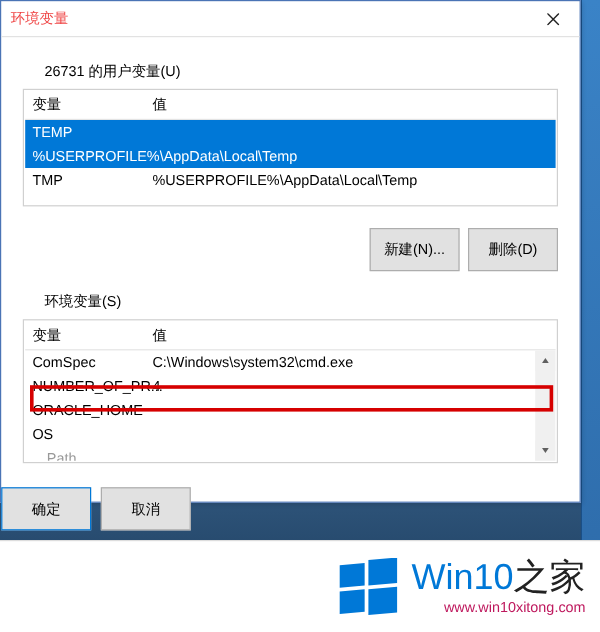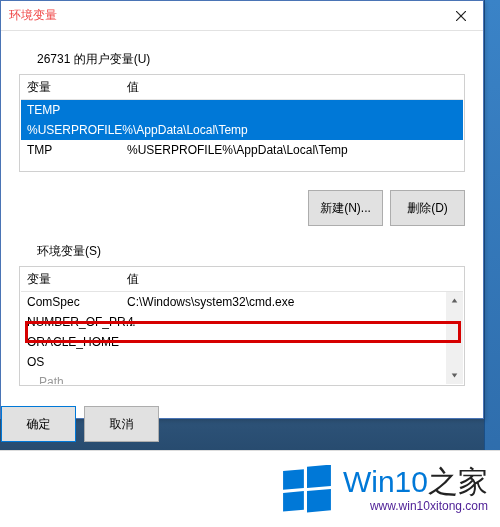--- a/index.html
+++ b/index.html
@@ -144,21 +144,21 @@
     display:flex; align-items:flex-start;
   }
   .winlogo {
     width:52px; height:52px;
     margin-right:10px;
   }
   .winlogo rect{ fill:#0078d7; }
   .banner .txt { line-height:1.1;}
   .banner .t1{ font-size:30px; color:#222; font-weight:400;}
   .banner .t1 b{ color:#0078d7; font-weight:400;}
-  .banner .t2{ font-size:12px; color:#4c1d95; text-align:right; margin-top:2px;}
+  .banner .t2{ font-size:12px; color:#be185d; text-align:right; margin-top:2px;}
   
   .path-row{ color:#999;padding-left:12px;}
 </style>
 </head>
 <body>
 
 <div class="right-edge"></div>
 
 <div class="window">
   <div class="titlebar">

